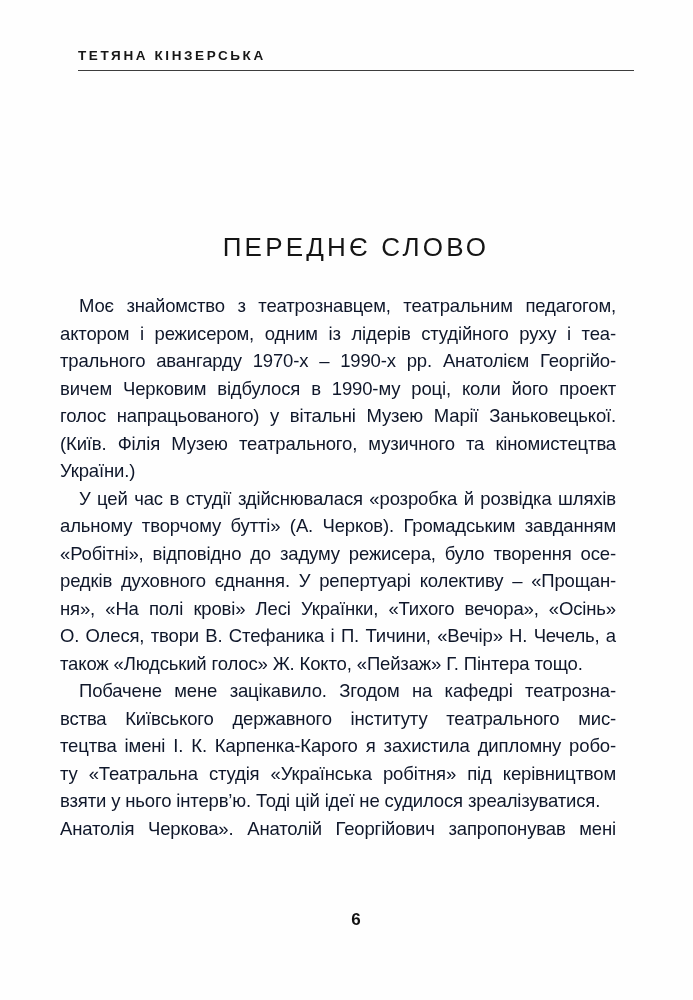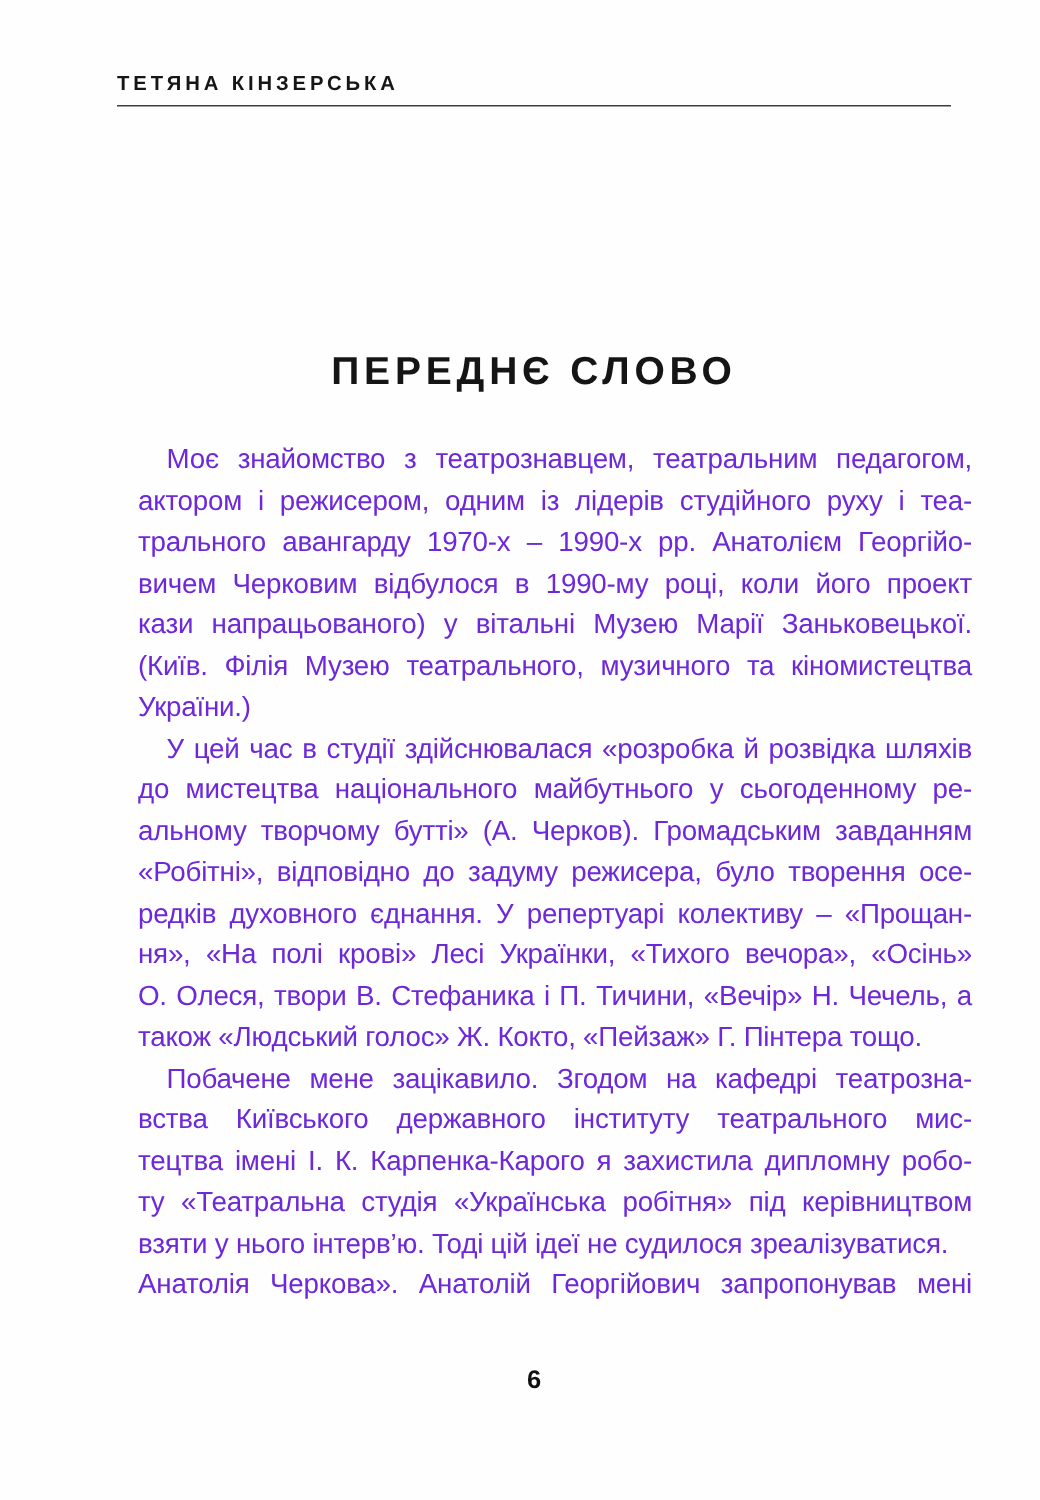--- a/index.html
+++ b/index.html
@@ -35,33 +35,33 @@
     border-top: 1.6px solid #3d3d3d;
   }
   .chapter-title {
     position: absolute;
     left: 78px;
     width: 556px;
     top: 232px;
     margin: 0;
     text-align: center;
     font-size: 26px;
-    font-weight: bold;
+    font-weight: normal;
     letter-spacing: 3.2px;
     color: #151515;
     white-space: nowrap;
   }
   .body-text {
     position: absolute;
-    left: 92px;
+    left: 60px;
     width: 556px;
     top: 292px;
     font-size: 18.5px;
     letter-spacing: -0.15px;
-    color: #6d28d9;
+    color: #0f172a;
   }
   .line {
     height: 27.5px;
     line-height: 27.5px;
     text-align: justify;
     text-align-last: justify;
     overflow: visible;
   }
   .line.first {
     text-indent: 19px;
@@ -92,27 +92,26 @@
   <div class="header-rule"></div>
 
   <h1 class="chapter-title">ПЕРЕДНЄ СЛОВО</h1>
 
   <div class="body-text">
       <div class="paragraph">
         <div class="line first">Моє знайомство з театрознавцем, театральним педагогом,</div>
         <div class="line">актором і режисером, одним із лідерів студійного руху і теа-</div>
         <div class="line">трального авангарду 1970-х – 1990-х рр. Анатолієм Георгійо-</div>
         <div class="line">вичем Черковим відбулося в 1990-му році, коли його проект</div>
-        <div class="line">кази напрацьованого) у вітальні Музею Марії Заньковецької.</div>
+        <div class="line">голос напрацьованого) у вітальні Музею Марії Заньковецької.</div>
         <div class="line">(Київ. Філія Музею театрального, музичного та кіномистецтва</div>
         <div class="line last">України.)</div>
       </div>
       <div class="paragraph">
         <div class="line first">У цей час в студії здійснювалася «розробка й розвідка шляхів</div>
-        <div class="line">до мистецтва національного майбутнього у сьогоденному ре-</div>
         <div class="line">альному творчому бутті» (А. Черков). Громадським завданням</div>
         <div class="line">«Робітні», відповідно до задуму режисера, було творення осе-</div>
         <div class="line">редків духовного єднання. У репертуарі колективу – «Прощан-</div>
         <div class="line">ня», «На полі крові» Лесі Українки, «Тихого вечора», «Осінь»</div>
         <div class="line">О. Олеся, твори В. Стефаника і П. Тичини, «Вечір» Н. Чечель, а</div>
         <div class="line last">також «Людський голос» Ж. Кокто, «Пейзаж» Г. Пінтера тощо.</div>
       </div>
       <div class="paragraph">
         <div class="line first">Побачене мене зацікавило. Згодом на кафедрі театрозна-</div>
         <div class="line">вства Київського державного інституту театрального мис-</div>

